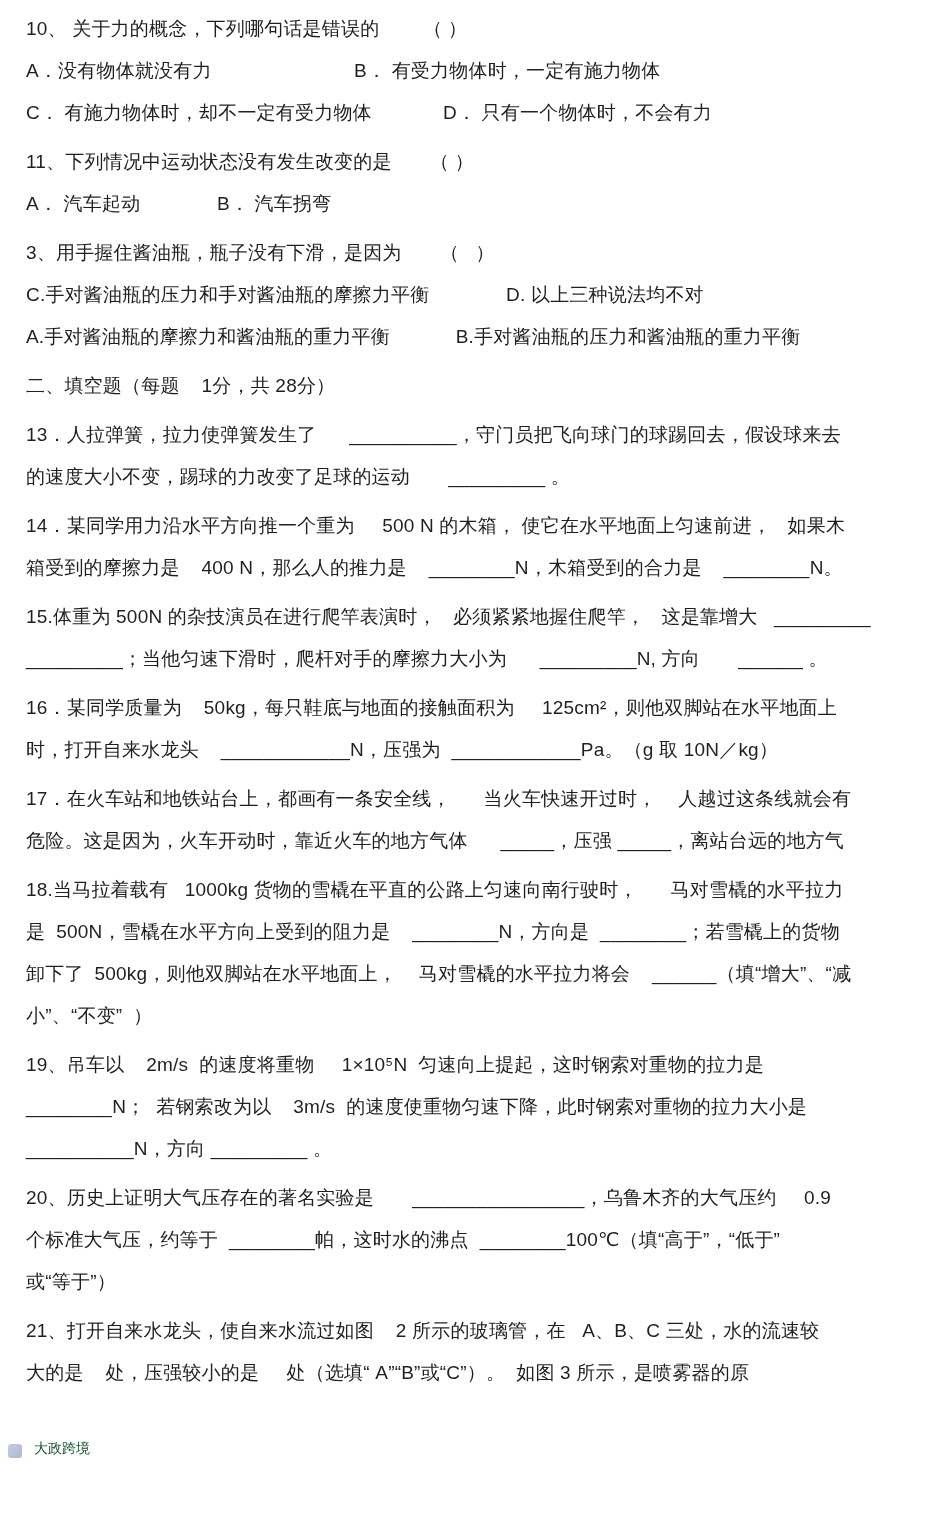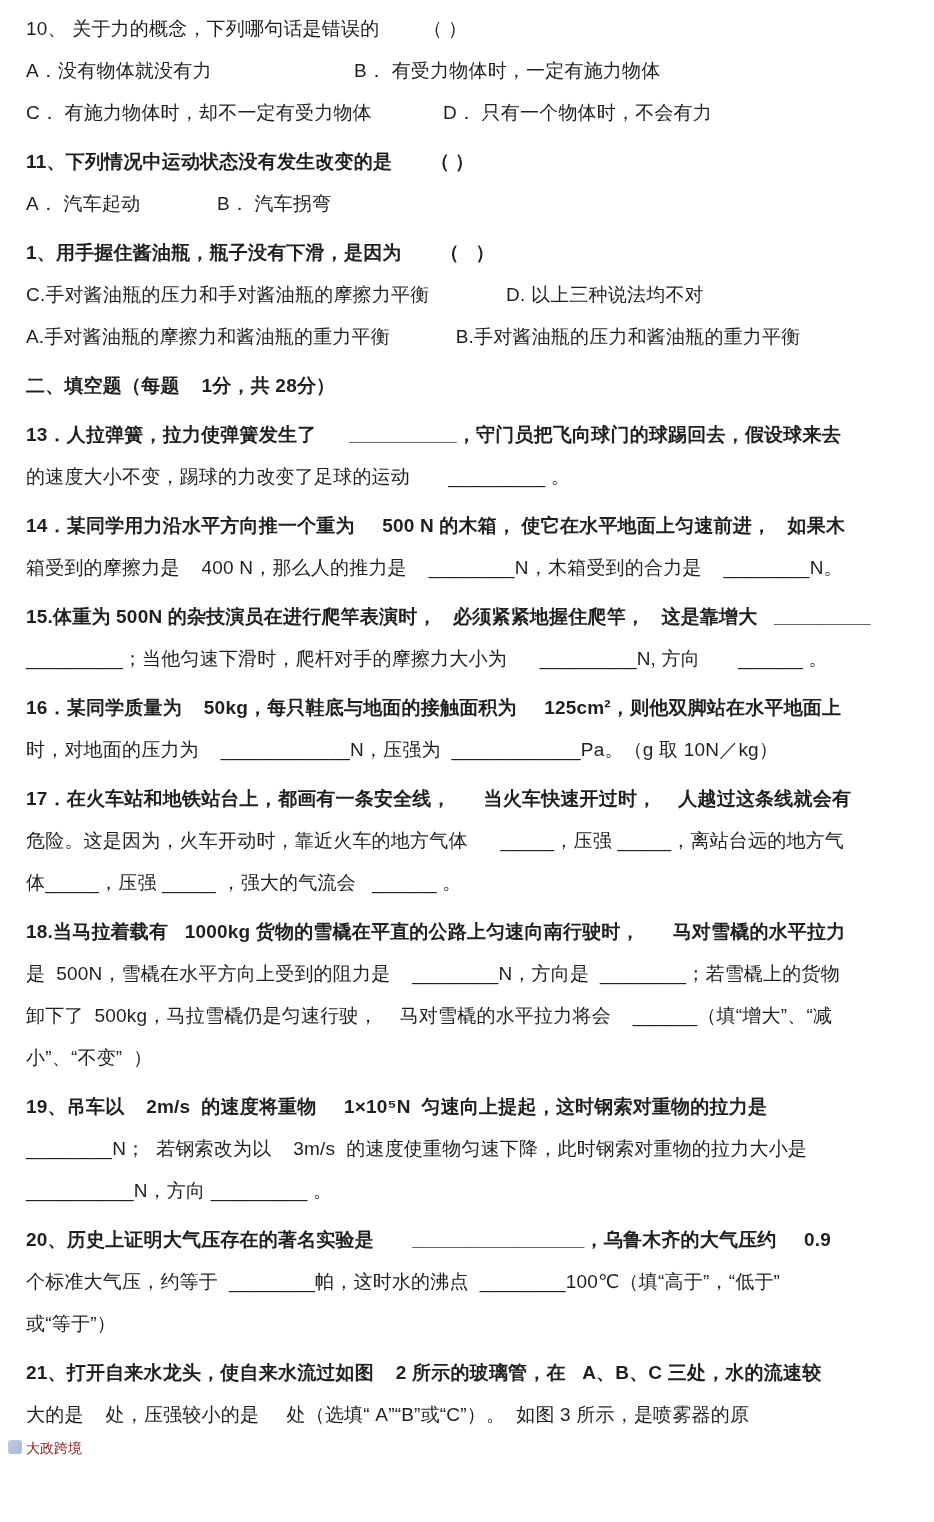--- a/index.html
+++ b/index.html
@@ -18,67 +18,66 @@
     padding: 8px 26px 0 26px;
     position: relative;
   }
   .line {
     font-size: 19px;
     line-height: 42px;
     color: #1f1f1f;
     white-space: pre-wrap;
     letter-spacing: 0.2px;
   }
-  .qstart { margin-top: 7px; font-weight: bold; }
+  .qstart { margin-top: 7px; }
   .watermark {
     position: absolute;
     left: 8px;
     bottom: 4px;
     display: flex;
-    align-items: flex-start;
-    gap: 4px;
-    color: #7f1d1d;
+    align-items: flex-end;
+    gap: 12px;
+    color: #14532d;
     font-size: 14px;
     user-select: none;
   }
   .watermark .wm-icon {
     display: inline-block;
     width: 14px;
     height: 14px;
     border-radius: 3px;
     background: linear-gradient(135deg, #c3cde2 0%, #aab8d4 100%);
   }
 </style>
 </head>
 <body>
 
 <div class="page">
   <div class="line">10、 关于力的概念，下列哪句话是错误的        （ ）</div>
   <div class="line">A．没有物体就没有力                          B． 有受力物体时，一定有施力物体</div>
   <div class="line">C． 有施力物体时，却不一定有受力物体             D． 只有一个物体时，不会有力</div>
   <div class="line qstart">11、下列情况中运动状态没有发生改变的是       （ ）</div>
   <div class="line">A． 汽车起动              B． 汽车拐弯</div>
-  <div class="line qstart">1、用手握住酱油瓶，瓶子没有下滑，是因为       （   ）</div>
+  <div class="line qstart">3、用手握住酱油瓶，瓶子没有下滑，是因为       （   ）</div>
   <div class="line">C.手对酱油瓶的压力和手对酱油瓶的摩擦力平衡              D. 以上三种说法均不对</div>
   <div class="line">A.手对酱油瓶的摩擦力和酱油瓶的重力平衡            B.手对酱油瓶的压力和酱油瓶的重力平衡</div>
   <div class="line qstart">二、填空题（每题    1分，共 28分）</div>
   <div class="line qstart">13．人拉弹簧，拉力使弹簧发生了      __________，守门员把飞向球门的球踢回去，假设球来去</div>
   <div class="line">的速度大小不变，踢球的力改变了足球的运动       _________ 。</div>
   <div class="line qstart">14．某同学用力沿水平方向推一个重为     500 N 的木箱， 使它在水平地面上匀速前进，   如果木</div>
   <div class="line">箱受到的摩擦力是    400 N，那么人的推力是    ________N，木箱受到的合力是    ________N。</div>
   <div class="line qstart">15.体重为 500N 的杂技演员在进行爬竿表演时，   必须紧紧地握住爬竿，   这是靠增大   _________</div>
   <div class="line">_________；当他匀速下滑时，爬杆对手的摩擦力大小为      _________N, 方向       ______ 。</div>
   <div class="line qstart">16．某同学质量为    50kg，每只鞋底与地面的接触面积为     125cm²，则他双脚站在水平地面上</div>
-  <div class="line">时，对地面的压力为    ____________N，压强为  ____________Pa。（g 取 10N／kg）</div>
+  <div class="line">时，打开自来水龙头    ____________N，压强为  ____________Pa。（g 取 10N／kg）</div>
   <div class="line qstart">17．在火车站和地铁站台上，都画有一条安全线，      当火车快速开过时，    人越过这条线就会有</div>
   <div class="line">危险。这是因为，火车开动时，靠近火车的地方气体      _____，压强 _____，离站台远的地方气</div>
-  <div class="line">体_____，压强 _____ ，强大的气流会   ______ 。</div>
   <div class="line qstart">18.当马拉着载有   1000kg 货物的雪橇在平直的公路上匀速向南行驶时，      马对雪橇的水平拉力</div>
   <div class="line">是  500N，雪橇在水平方向上受到的阻力是    ________N，方向是  ________；若雪橇上的货物</div>
-  <div class="line">卸下了  500kg，马拉雪橇仍是匀速行驶，    马对雪橇的水平拉力将会    ______（填“增大”、“减</div>
+  <div class="line">卸下了  500kg，则他双脚站在水平地面上，    马对雪橇的水平拉力将会    ______（填“增大”、“减</div>
   <div class="line">小”、“不变”  ）</div>
   <div class="line qstart">19、吊车以    2m/s  的速度将重物     1×10⁵N  匀速向上提起，这时钢索对重物的拉力是</div>
   <div class="line">________N；  若钢索改为以    3m/s  的速度使重物匀速下降，此时钢索对重物的拉力大小是</div>
   <div class="line">__________N，方向 _________ 。</div>
   <div class="line qstart">20、历史上证明大气压存在的著名实验是       ________________，乌鲁木齐的大气压约     0.9</div>
   <div class="line">个标准大气压，约等于  ________帕，这时水的沸点  ________100℃（填“高于”，“低于”</div>
   <div class="line">或“等于”）</div>
   <div class="line qstart">21、打开自来水龙头，使自来水流过如图    2 所示的玻璃管，在   A、B、C 三处，水的流速较</div>
   <div class="line">大的是    处，压强较小的是     处（选填“ A”“B”或“C”）。  如图 3 所示，是喷雾器的原</div>
 

